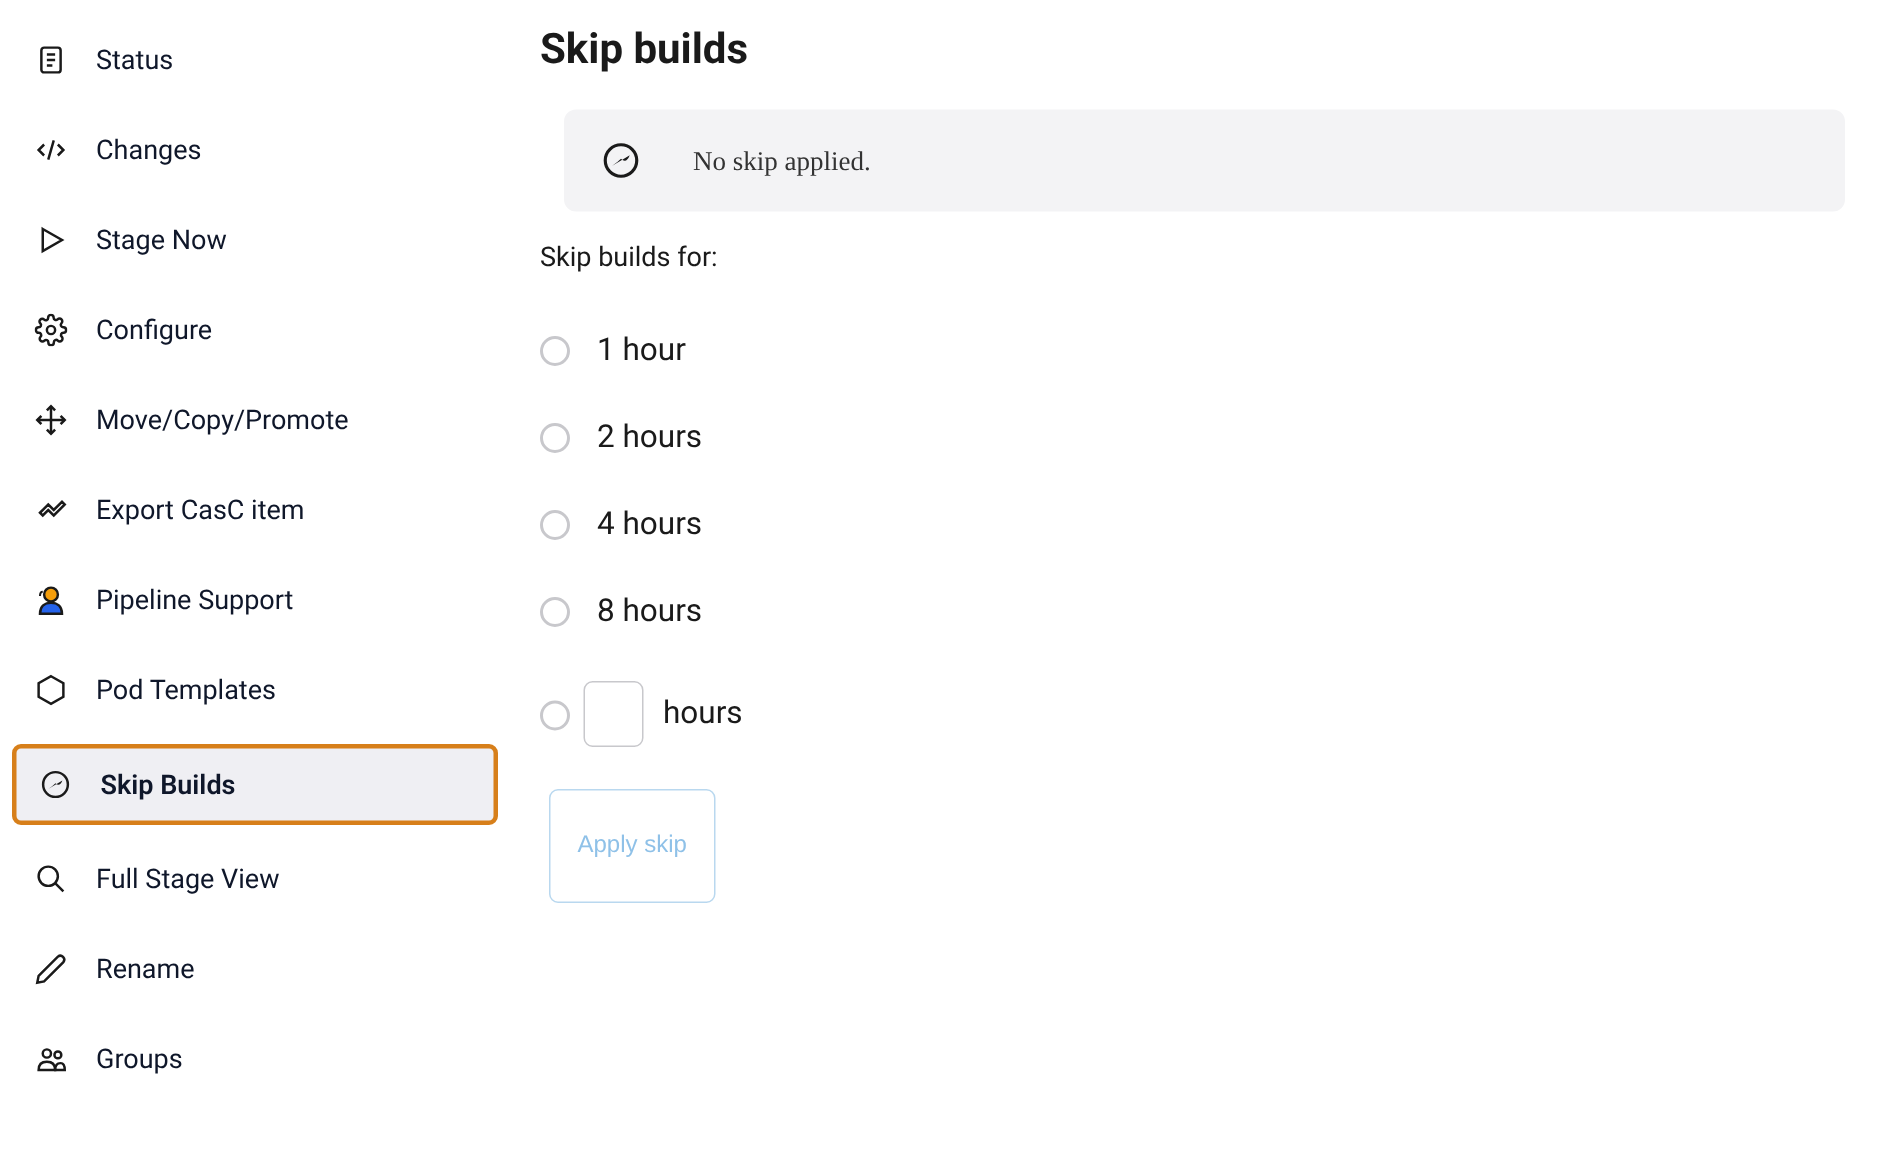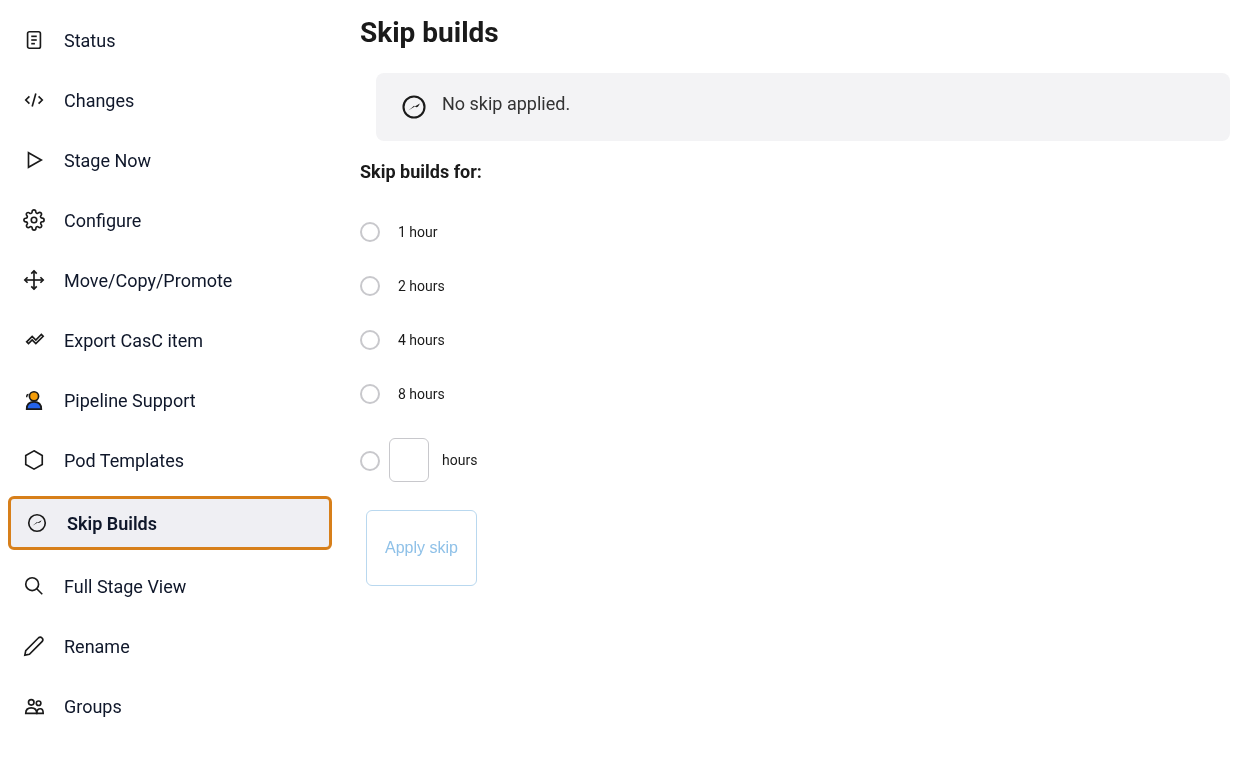--- a/index.html
+++ b/index.html
@@ -59,59 +59,59 @@
       font-size: 28px;
       font-weight: 700;
       margin-bottom: 24px;
       color: #1a1a1a;
     }
     .info-banner {
       background: #f3f3f5;
       border-radius: 8px;
       padding: 20px 24px;
       display: flex;
-      align-items: flex-start;
-      gap: 14px;
+      align-items: center;
+      gap: 34px;
       margin-bottom: 20px;
       margin-left: 16px;
+      font-family: Liberation Serif, serif;
     }
     .info-banner .icon {
       width: 28px;
       height: 28px;
     }
     .info-banner-text {
       font-size: 18px;
       color: #333;
     }
     .section-label {
       font-size: 18px;
       margin-bottom: 40px;
       color: #1a1a1a;
       margin-left: 0px;
-      font-weight: bold;
     }
     .radio-group {
       margin-left: 0px;
     }
     .radio-row {
       display: flex;
       align-items: center;
       gap: 18px;
       margin-bottom: 34px;
     }
     .radio-circle {
       width: 20px;
       height: 20px;
       border: 2px solid #c8c8cc;
       border-radius: 50%;
       cursor: pointer;
       flex-shrink: 0;
     }
     .radio-label {
-      font-size: 14px;
+      font-size: 21px;
       color: #1a1a1a;
     }
     .custom-input {
       width: 40px;
       height: 44px;
       border: 1px solid #c8c8cc;
       border-radius: 6px;
       font-size: 16px;
       text-align: center;
       margin-right: 4px;

